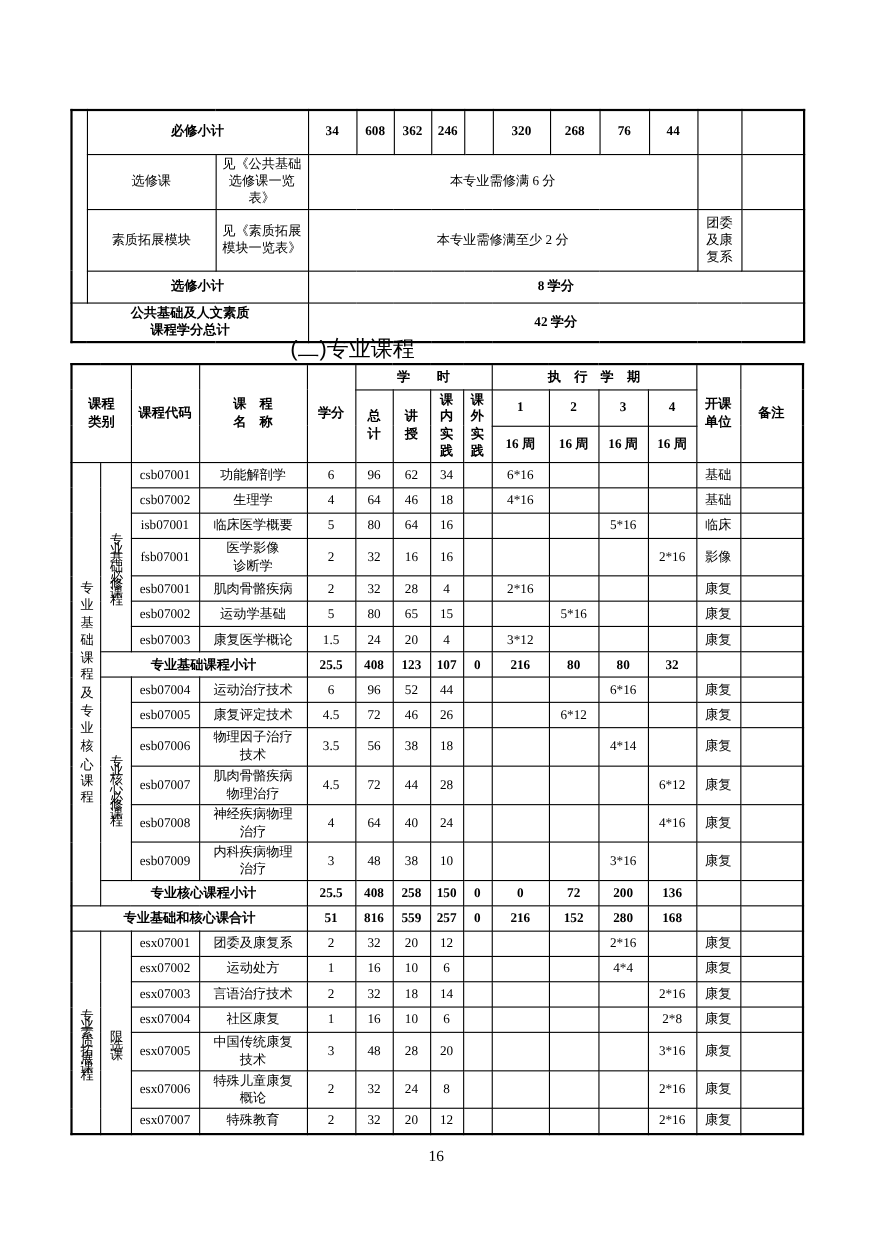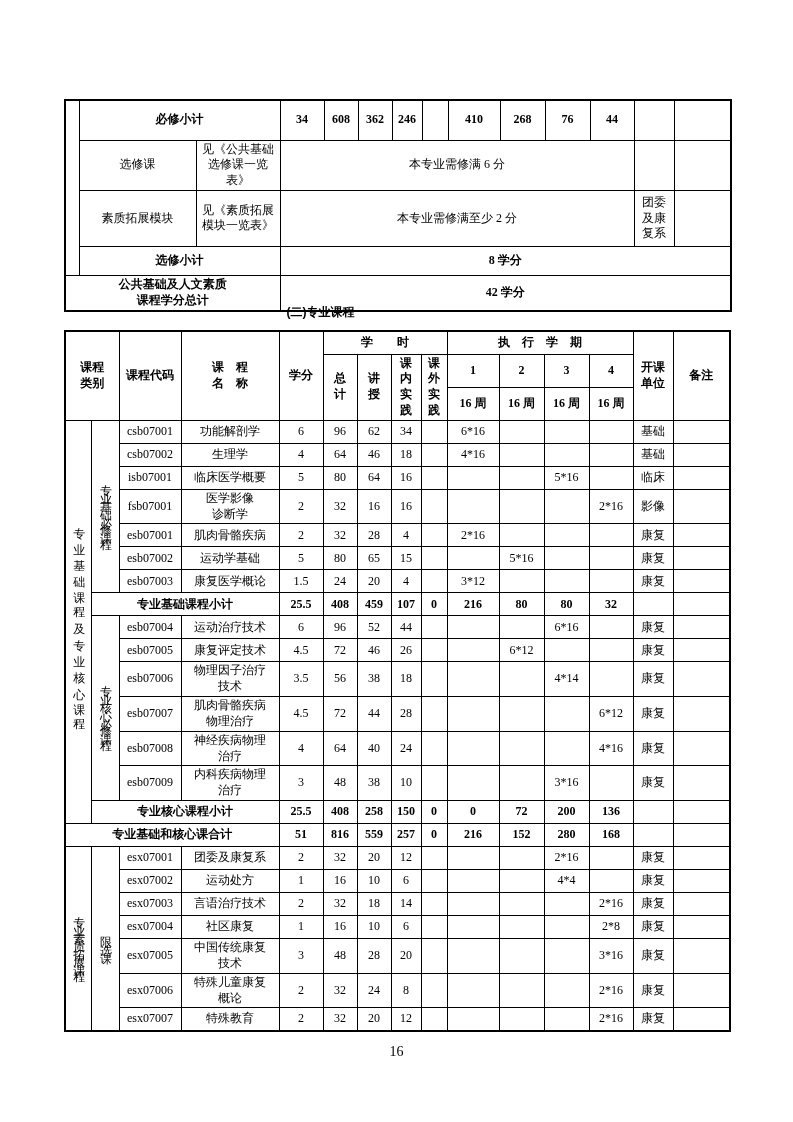--- a/index.html
+++ b/index.html
@@ -35,21 +35,21 @@
   .vw { letter-spacing:16px; }
   
   tr.h40{height:40px} tr.h48{height:48px} tr.h56{height:56px}
   tr.h27{height:29px} tr.h33{height:33px}
   tr.h22{height:22px} tr.h26{height:26px} tr.h32{height:32px}
   #courses-table tr{height:23px}
   #summary-table{position:absolute; left:64px; top:99px; width:666px;}
   #courses-table{position:absolute; left:64px; top:330px; width:665px;}
   #section-title{
     position:absolute; top:304px; left:0; width:641px;
-    text-align:center; font-size:12px; font-weight:bold;
+    text-align:center; font-size:20px; font-weight:normal;
     font-family:"Liberation Sans","DejaVu Sans",sans-serif;
   }
   #page-number{
     position:absolute; top:1044px; left:0; width:793px;
     text-align:center; font-size:14px;
   }
 </style>
 </head>
 <body>
 
@@ -72,21 +72,21 @@
   </colgroup>
   <tbody>
       <tr class="h40">
         <td rowspan="4"></td>
         <td colspan="2" class="b">必修小计</td>
         <td class="b">34</td>
         <td class="b">608</td>
         <td class="b">362</td>
         <td class="b">246</td>
         <td></td>
-        <td class="b">410</td>
+        <td class="b">320</td>
         <td class="b">268</td>
         <td class="b">76</td>
         <td class="b">44</td>
         <td></td>
         <td></td>
       </tr>
       <tr class="h48">
         <td>选修课</td>
         <td>见《公共基础选修课一览表》</td>
         <td colspan="9">本专业需修满 6 分</td>
@@ -275,21 +275,21 @@
         <td></td>
         <td></td>
         <td></td>
         <td>康复</td>
         <td></td>
       </tr>
       <tr>
         <td colspan="3" class="b">专业基础课程小计</td>
         <td class="b">25.5</td>
         <td class="b">408</td>
-        <td class="b">459</td>
+        <td class="b">123</td>
         <td class="b">107</td>
         <td class="b">0</td>
         <td class="b">216</td>
         <td class="b">80</td>
         <td class="b">80</td>
         <td class="b">32</td>
         <td></td>
         <td></td>
       </tr>
       <tr>

